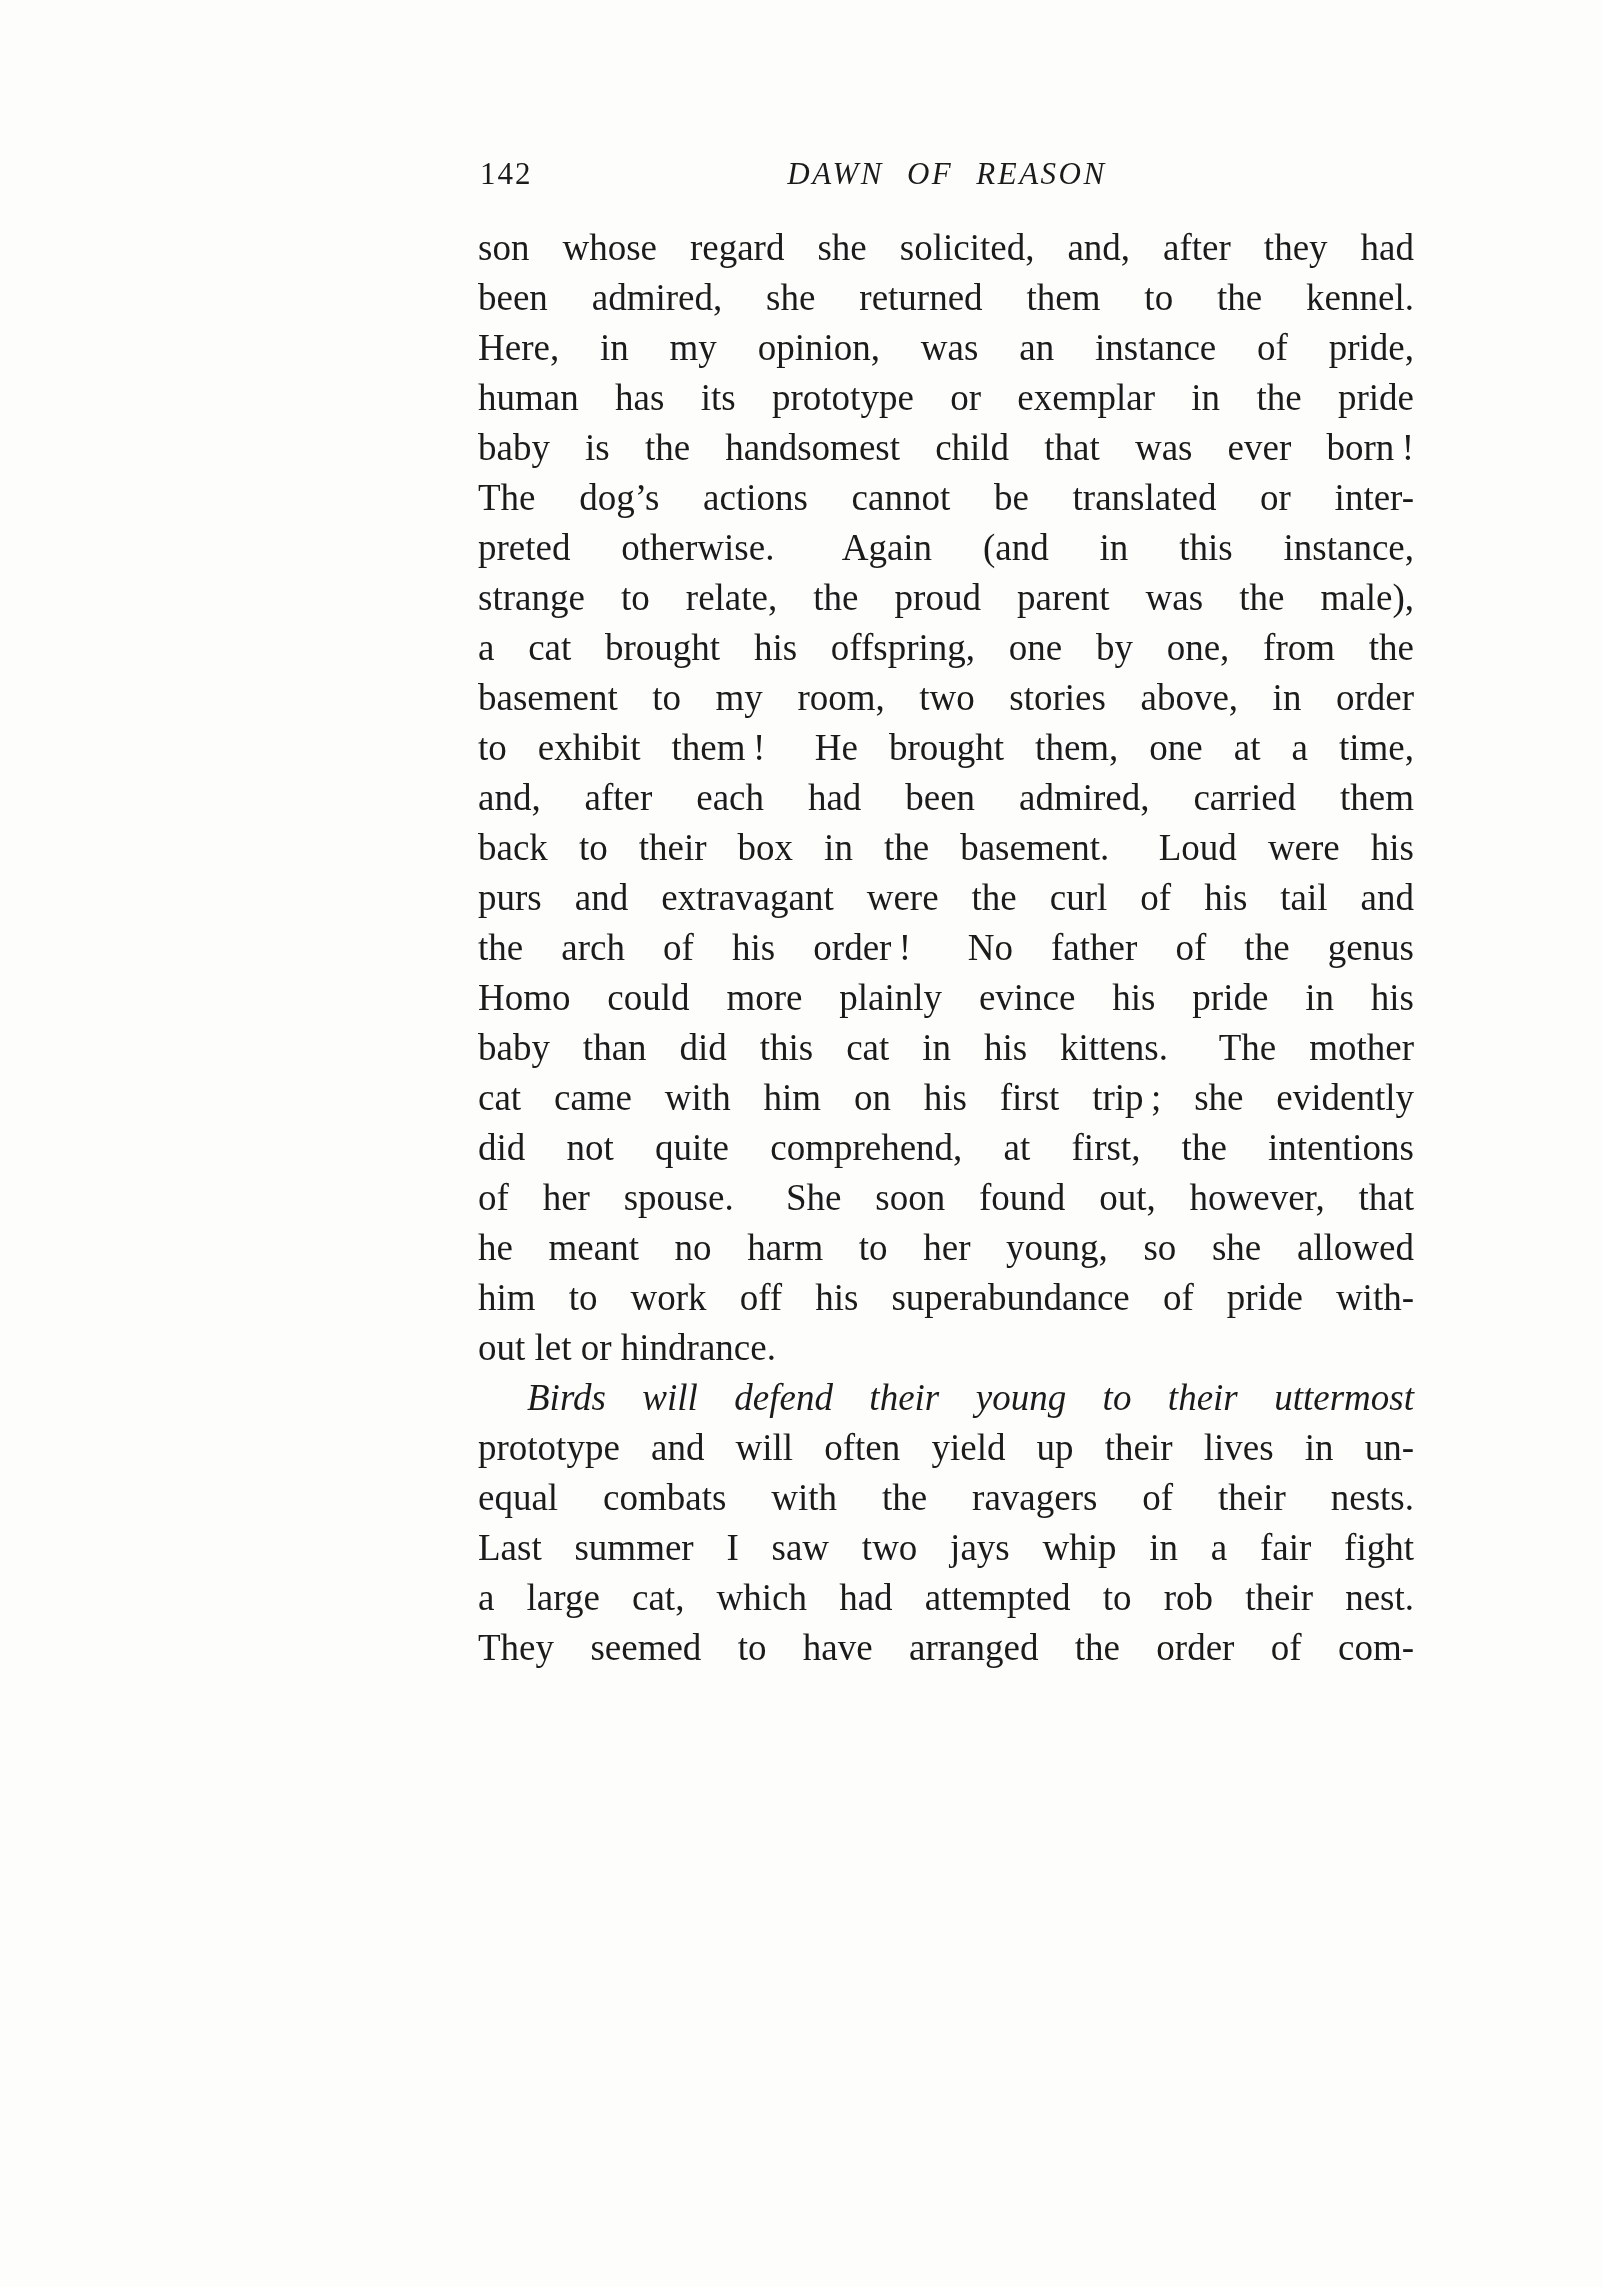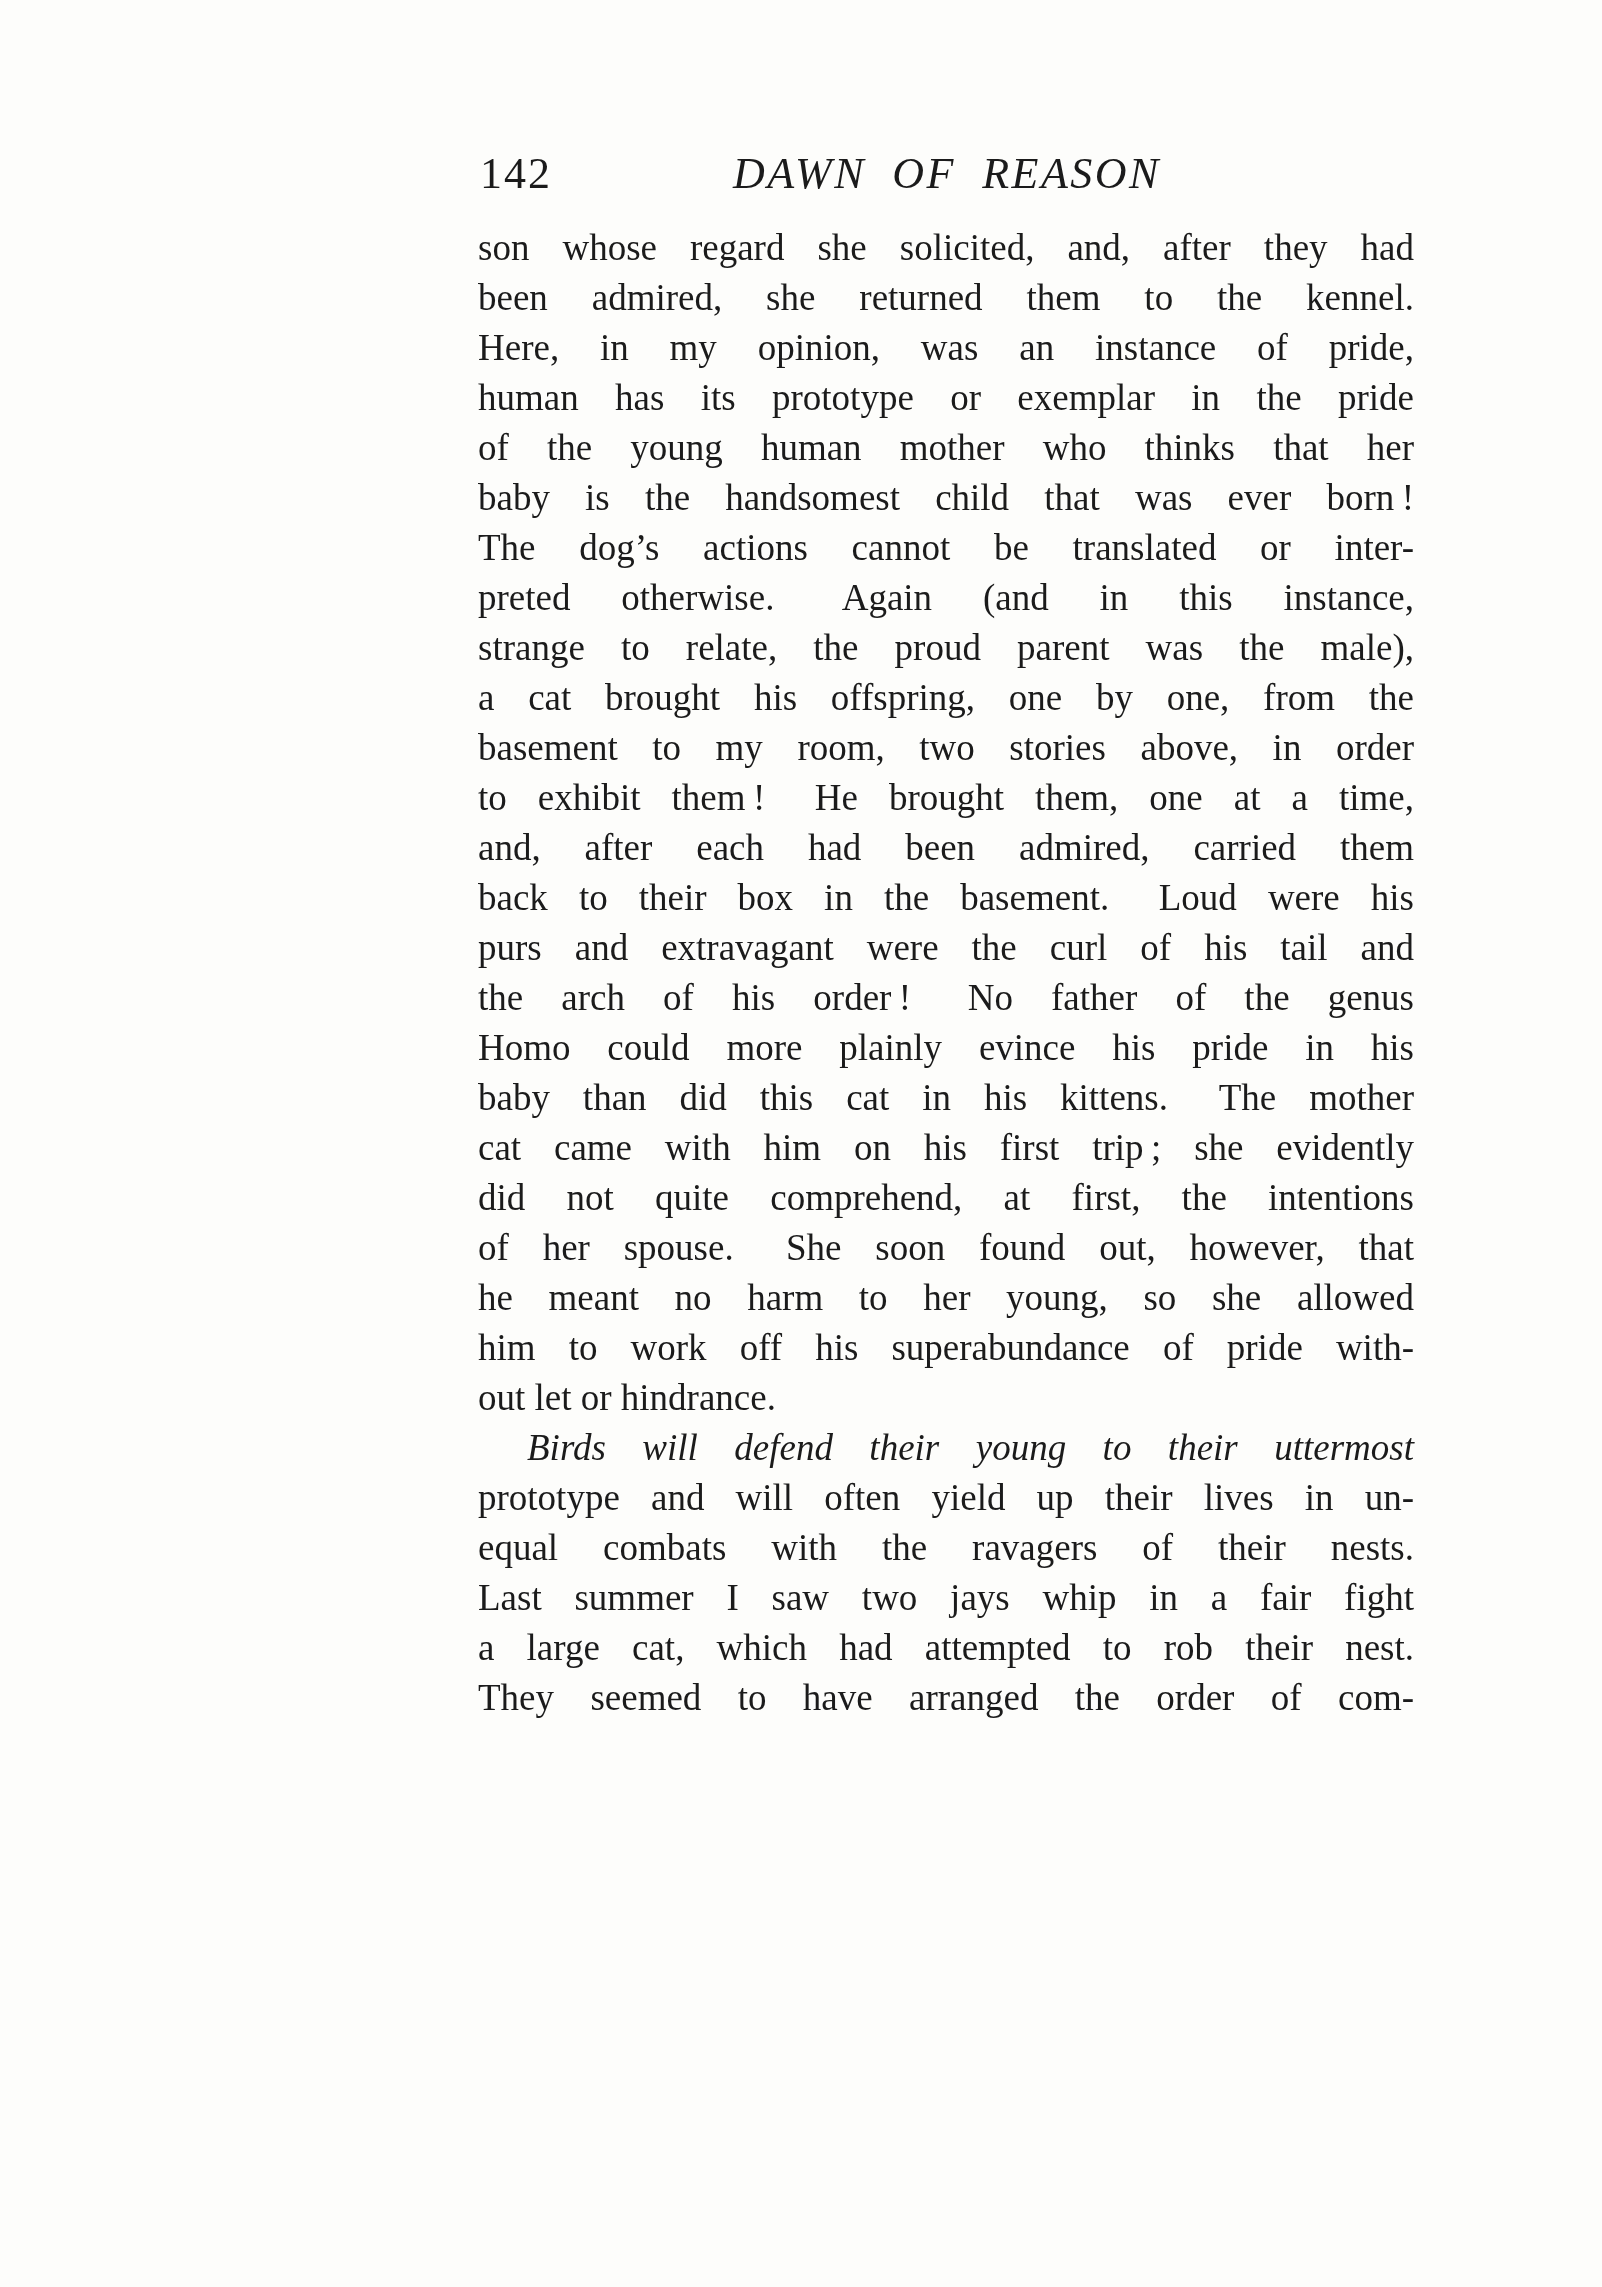--- a/index.html
+++ b/index.html
@@ -18,21 +18,21 @@
   }
   .text-block {
     position: absolute;
     left: 478px;
     top: 153px;
     width: 936px;
   }
   .running-head {
     position: relative;
     height: 41px;
-    font-size: 44px;
+    font-size: 31px;
     line-height: 41px;
   }
   .page-number {
     position: absolute;
     left: 2px;
     top: 0;
     letter-spacing: 2px;
   }
   .running-title {
     position: absolute;
@@ -71,21 +71,20 @@
   <div class="text-block">
     <div class="running-head">
       <span class="page-number">142</span>
       <span class="running-title">DAWN OF REASON</span>
     </div>
     <div class="body-text" id="body-text">
         <div class="line">son whose regard she solicited, and, after they had</div>
         <div class="line">been admired, she returned them to the kennel.</div>
         <div class="line">Here, in my opinion, was an instance of pride,</div>
         <div class="line">human has its prototype or exemplar in the pride</div>
-        <div class="line">of the young human mother who thinks that her</div>
         <div class="line">baby is the handsomest child that was ever born !</div>
         <div class="line">The dog’s actions cannot be translated or inter-</div>
         <div class="line">preted otherwise.  Again (and in this instance,</div>
         <div class="line">strange to relate, the proud parent was the male),</div>
         <div class="line">a cat brought his offspring, one by one, from the</div>
         <div class="line">basement to my room, two stories above, in order</div>
         <div class="line">to exhibit them !  He brought them, one at a time,</div>
         <div class="line">and, after each had been admired, carried them</div>
         <div class="line">back to their box in the basement.  Loud were his</div>
         <div class="line">purs and extravagant were the curl of his tail and</div>

